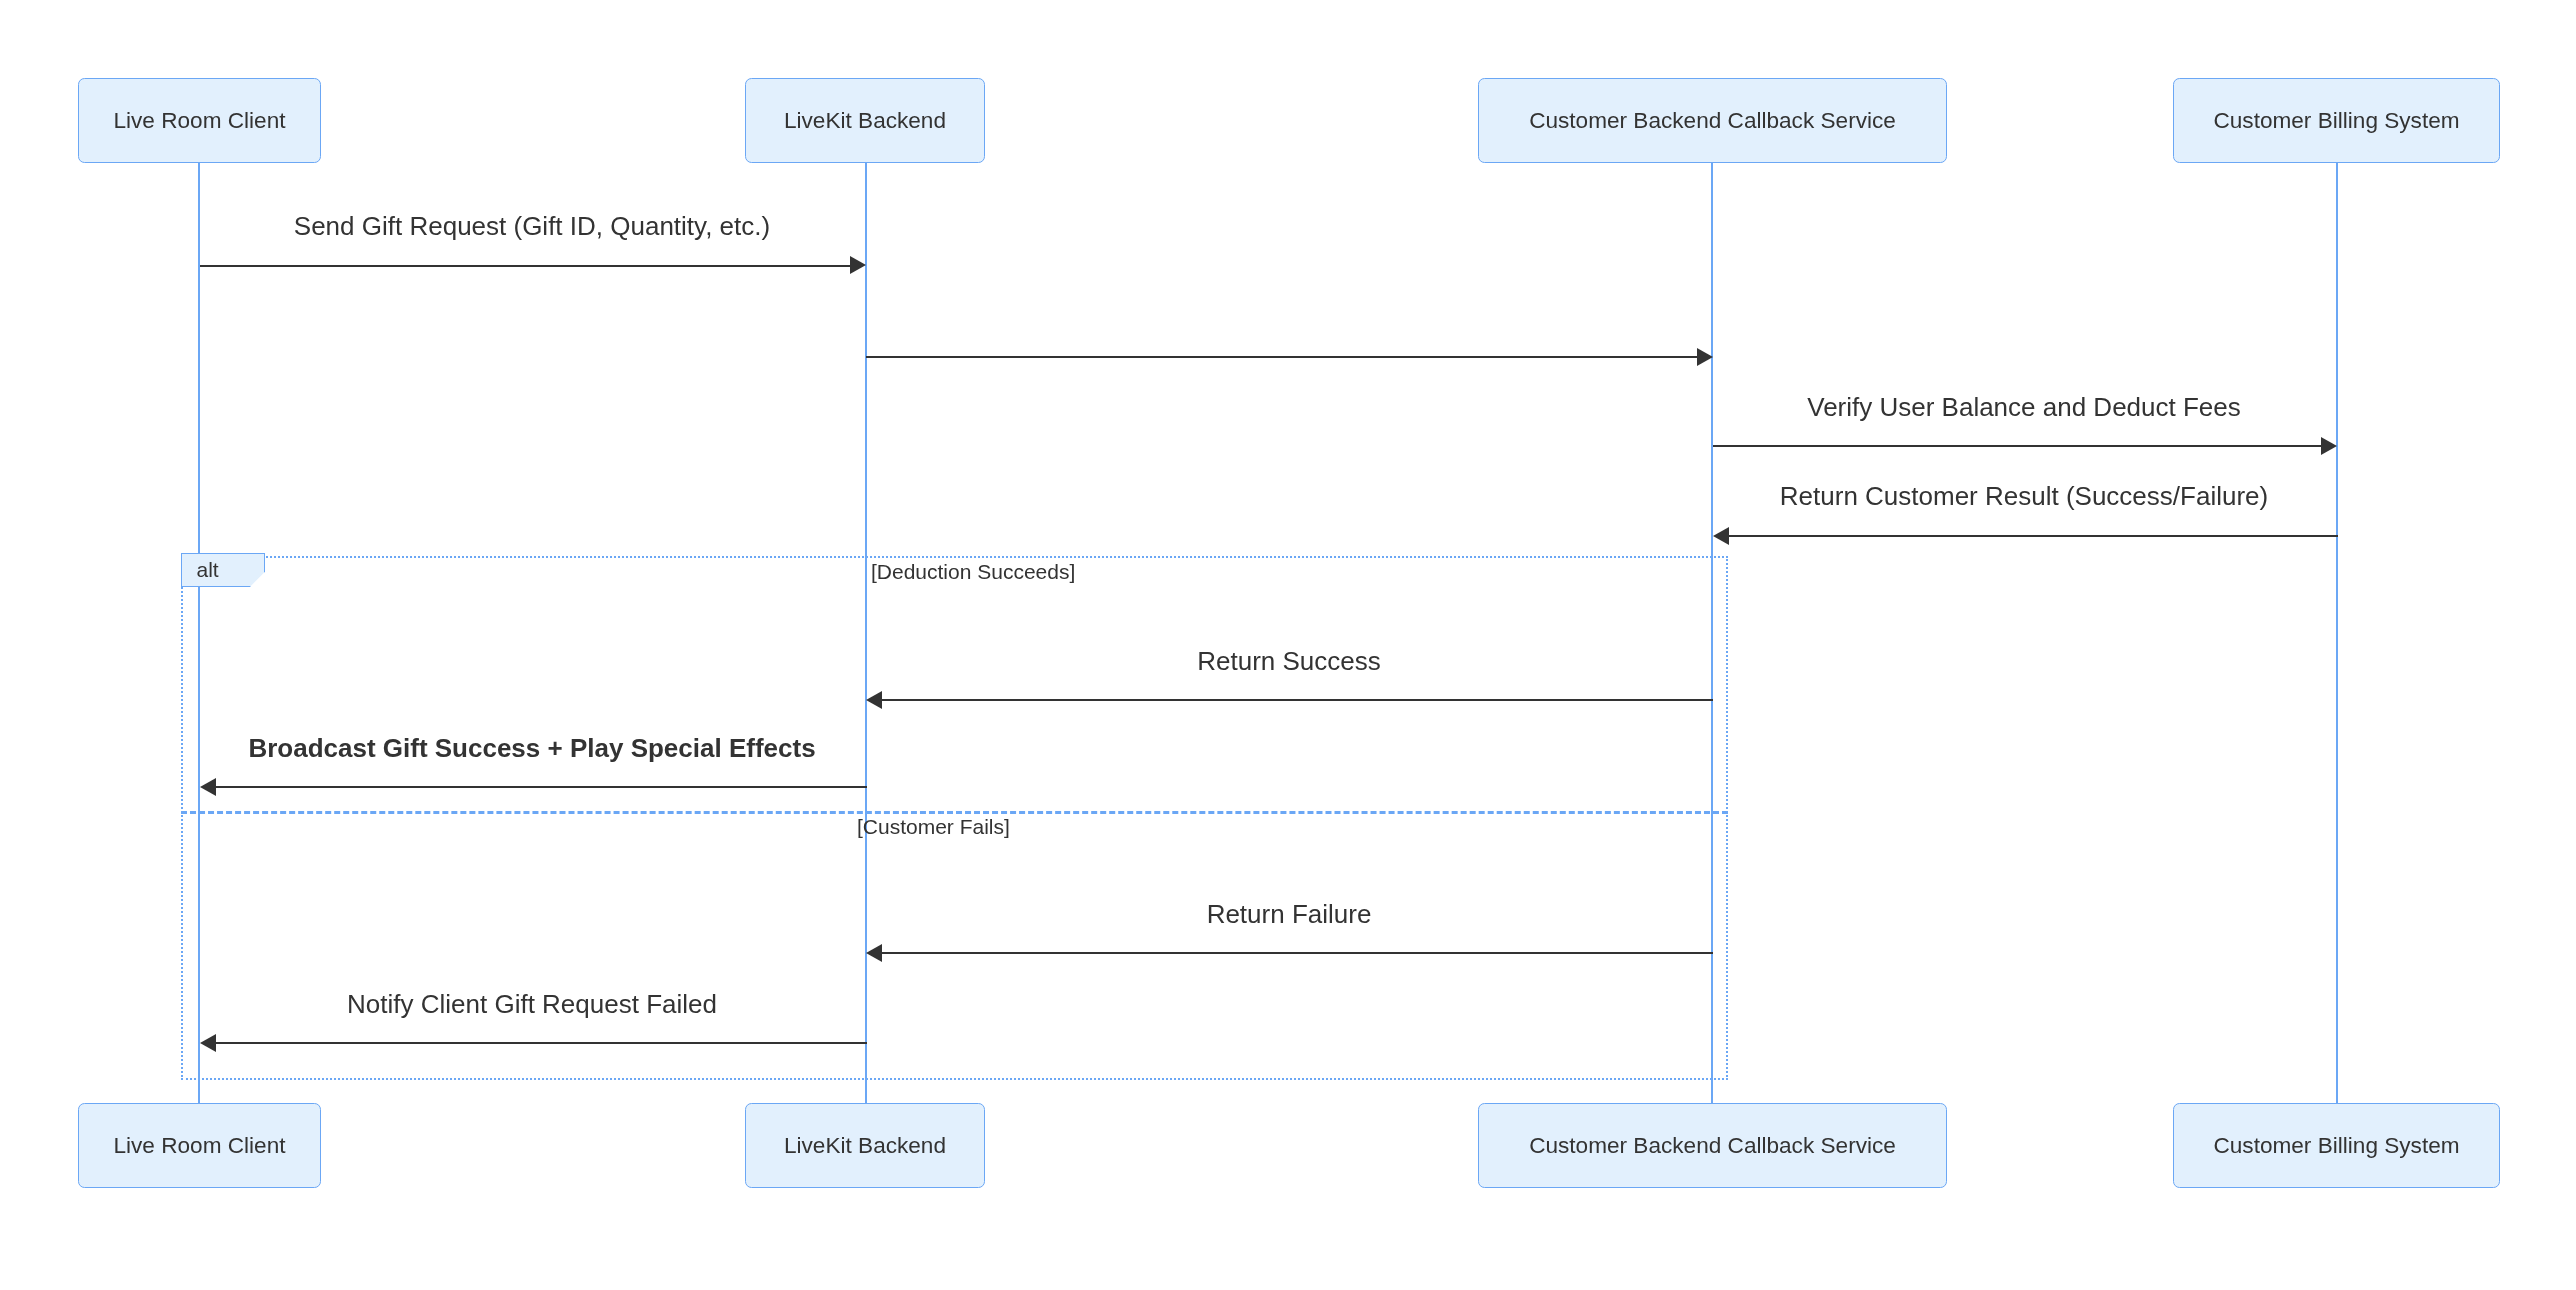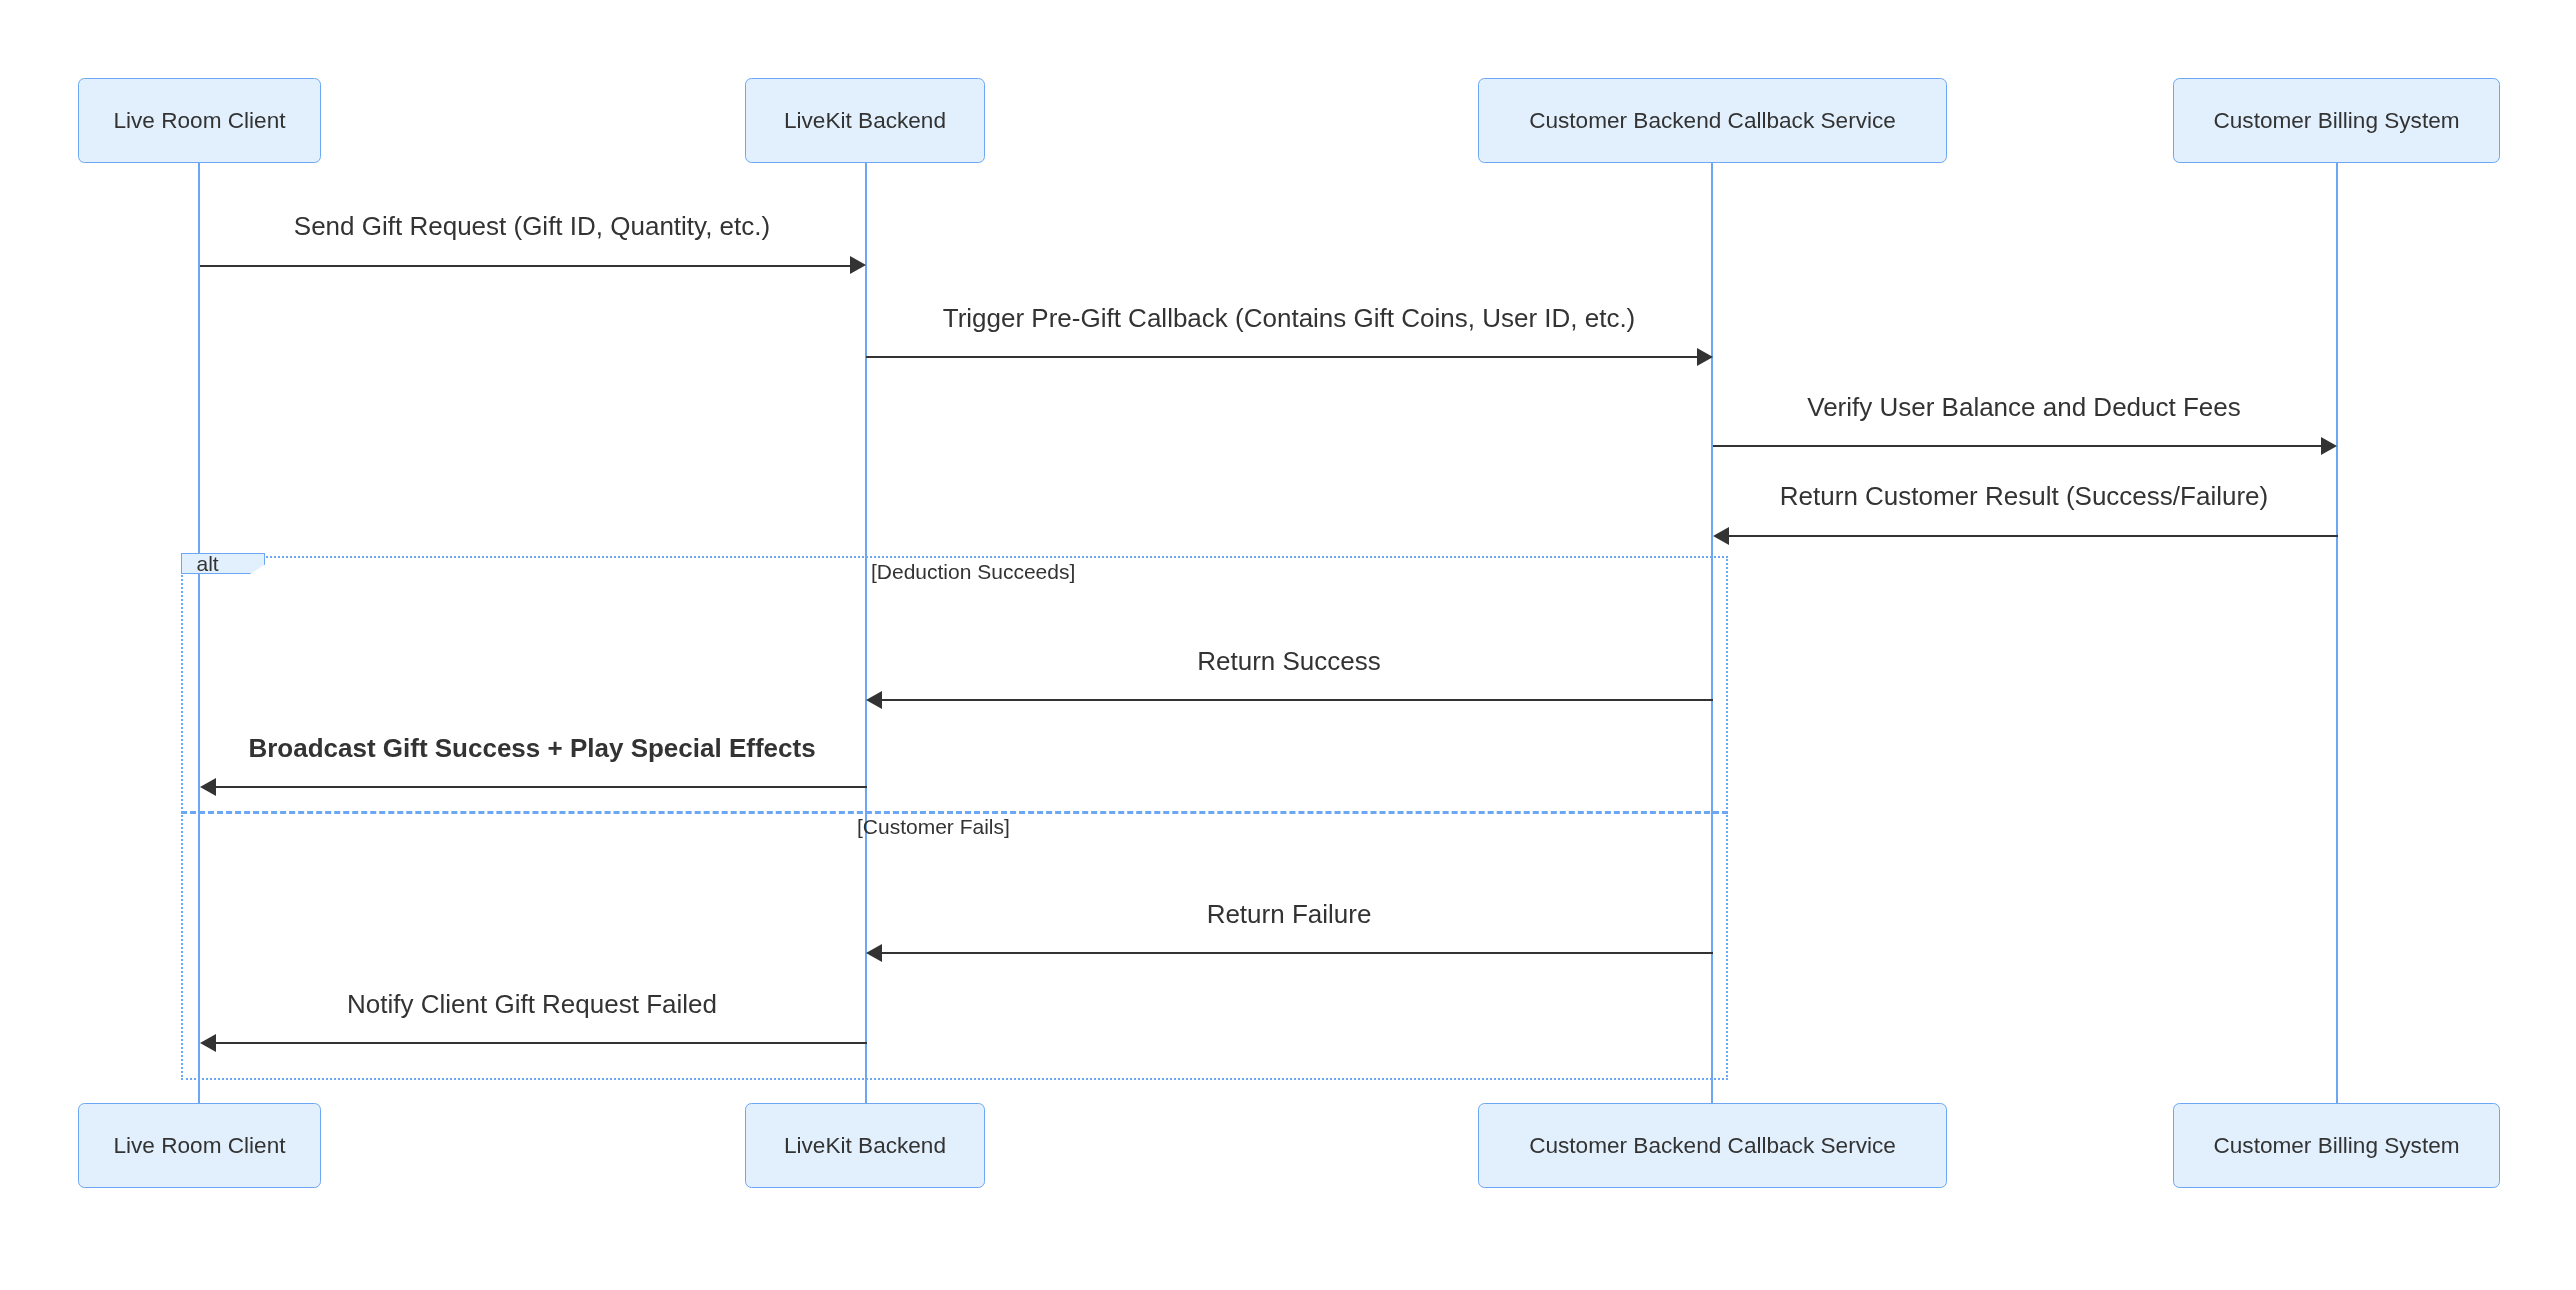--- a/index.html
+++ b/index.html
@@ -129,31 +129,30 @@
     <span>Customer Billing System</span>
   </div>
 
   <div class="lifeline" style="left:198px;  top:163px; height:940px;"></div>
   <div class="lifeline" style="left:865px; top:163px; height:940px;"></div>
   <div class="lifeline" style="left:1711px; top:163px; height:940px;"></div>
   <div class="lifeline" style="left:2336px; top:163px; height:940px;"></div>
 
   <div class="alt-frame" style="left:181px; top:556px; width:1547px; height:524px;"></div>
   <div class="alt-divider" style="left:181px; top:811px; width:1547px;"></div>
-  <div class="alt-tab" style="left:181px; top:553px; width:84px; height:21px;">
+  <div class="alt-tab" style="left:181px; top:553px; width:84px; height:34px;">
     <span>alt</span>
   </div>
   <div class="alt-cond" style="left:871px; top:560px;">[Deduction Succeeds]</div>
   <div class="alt-cond" style="left:857px; top:815px;">[Customer Fails]</div>
 
   <div class="msg-label" style="left:532px; top:211px;">Send Gift Request (Gift ID, Quantity, etc.)</div>
   <div class="msg" style="left:200px; top:265px; width:650px;"></div>
   <div class="arrowhead right" style="left:850px; top:256px;"></div>
 
-  <div class="msg-label" style="left:1289px; top:303px;">Trigger Pre-Gift Callback (Contains Gift Coins, User ID, etc.)</div>
   <div class="msg" style="left:866px; top:356px; width:831px;"></div>
   <div class="arrowhead right" style="left:1697px; top:348px;"></div>
 
   <div class="msg-label" style="left:2024px; top:392px;">Verify User Balance and Deduct Fees</div>
   <div class="msg" style="left:1713px; top:445px; width:608px;"></div>
   <div class="arrowhead right" style="left:2321px; top:437px;"></div>
 
   <div class="msg-label" style="left:2024px; top:481px;">Return Customer Result (Success/Failure)</div>
   <div class="msg" style="left:1728px; top:535px; width:610px;"></div>
   <div class="arrowhead left" style="left:1713px; top:527px;"></div>

